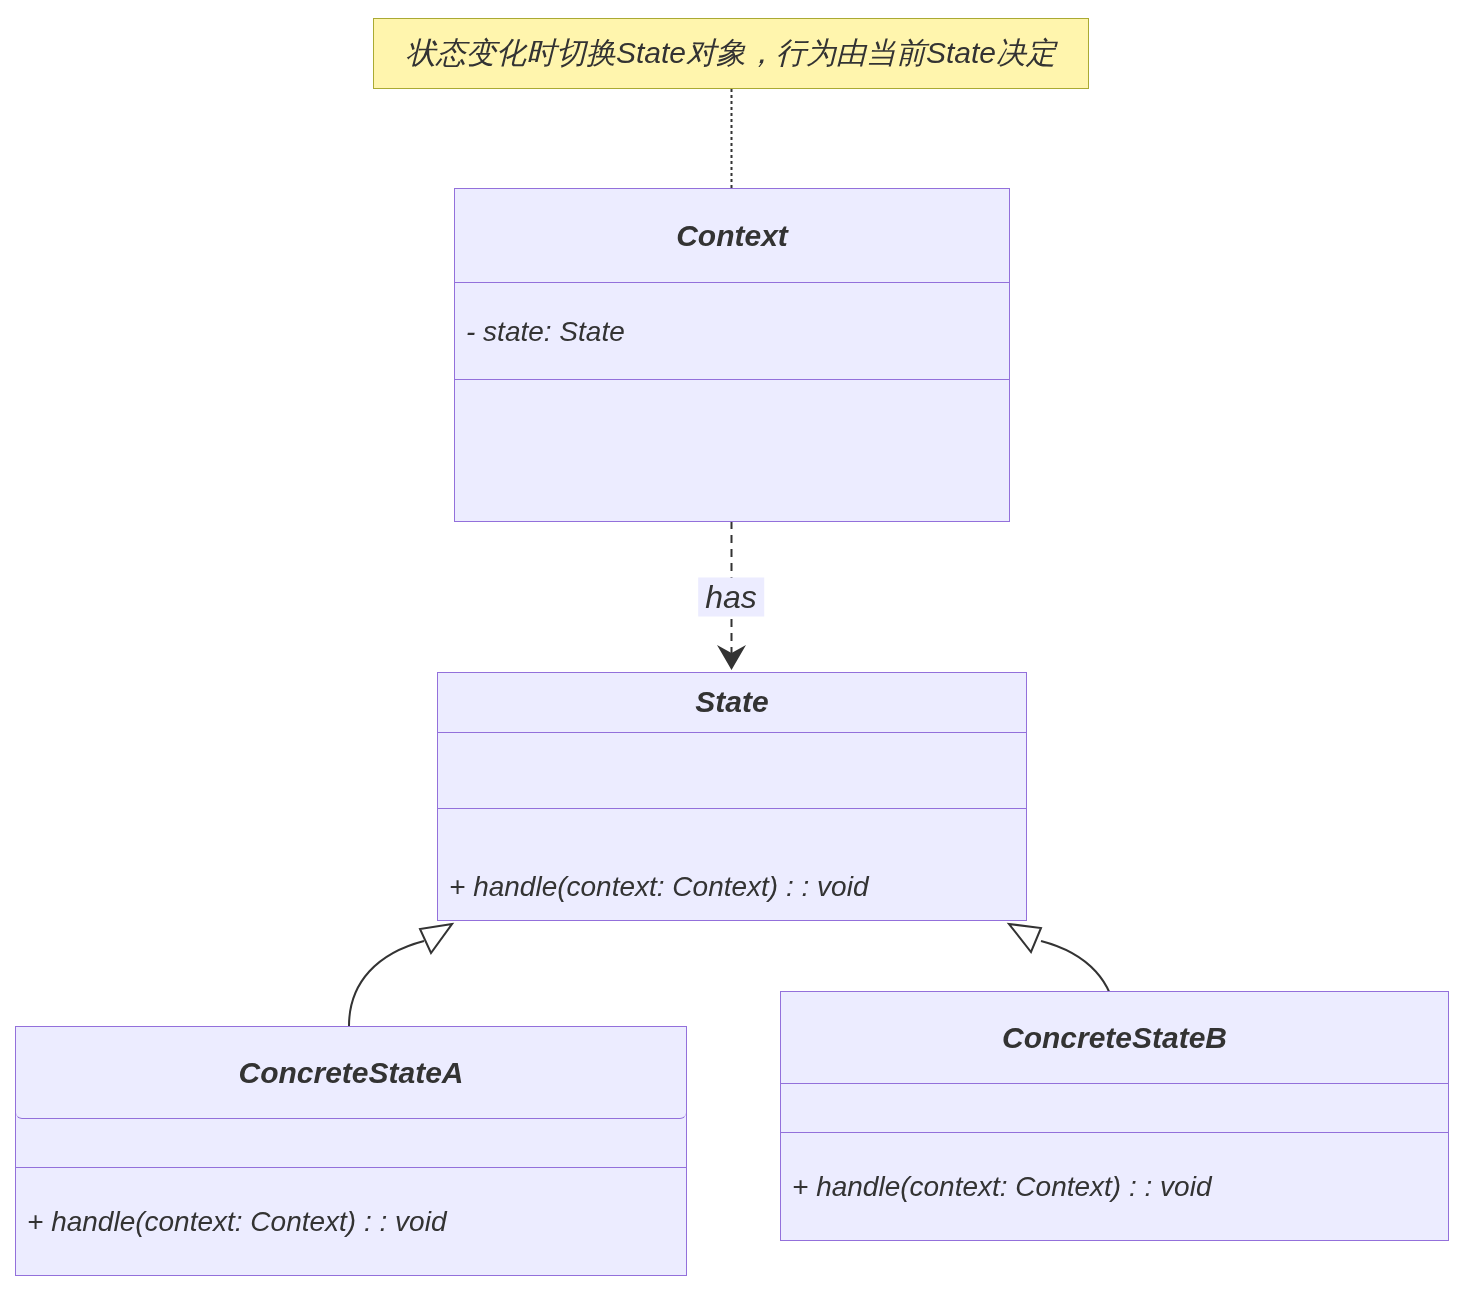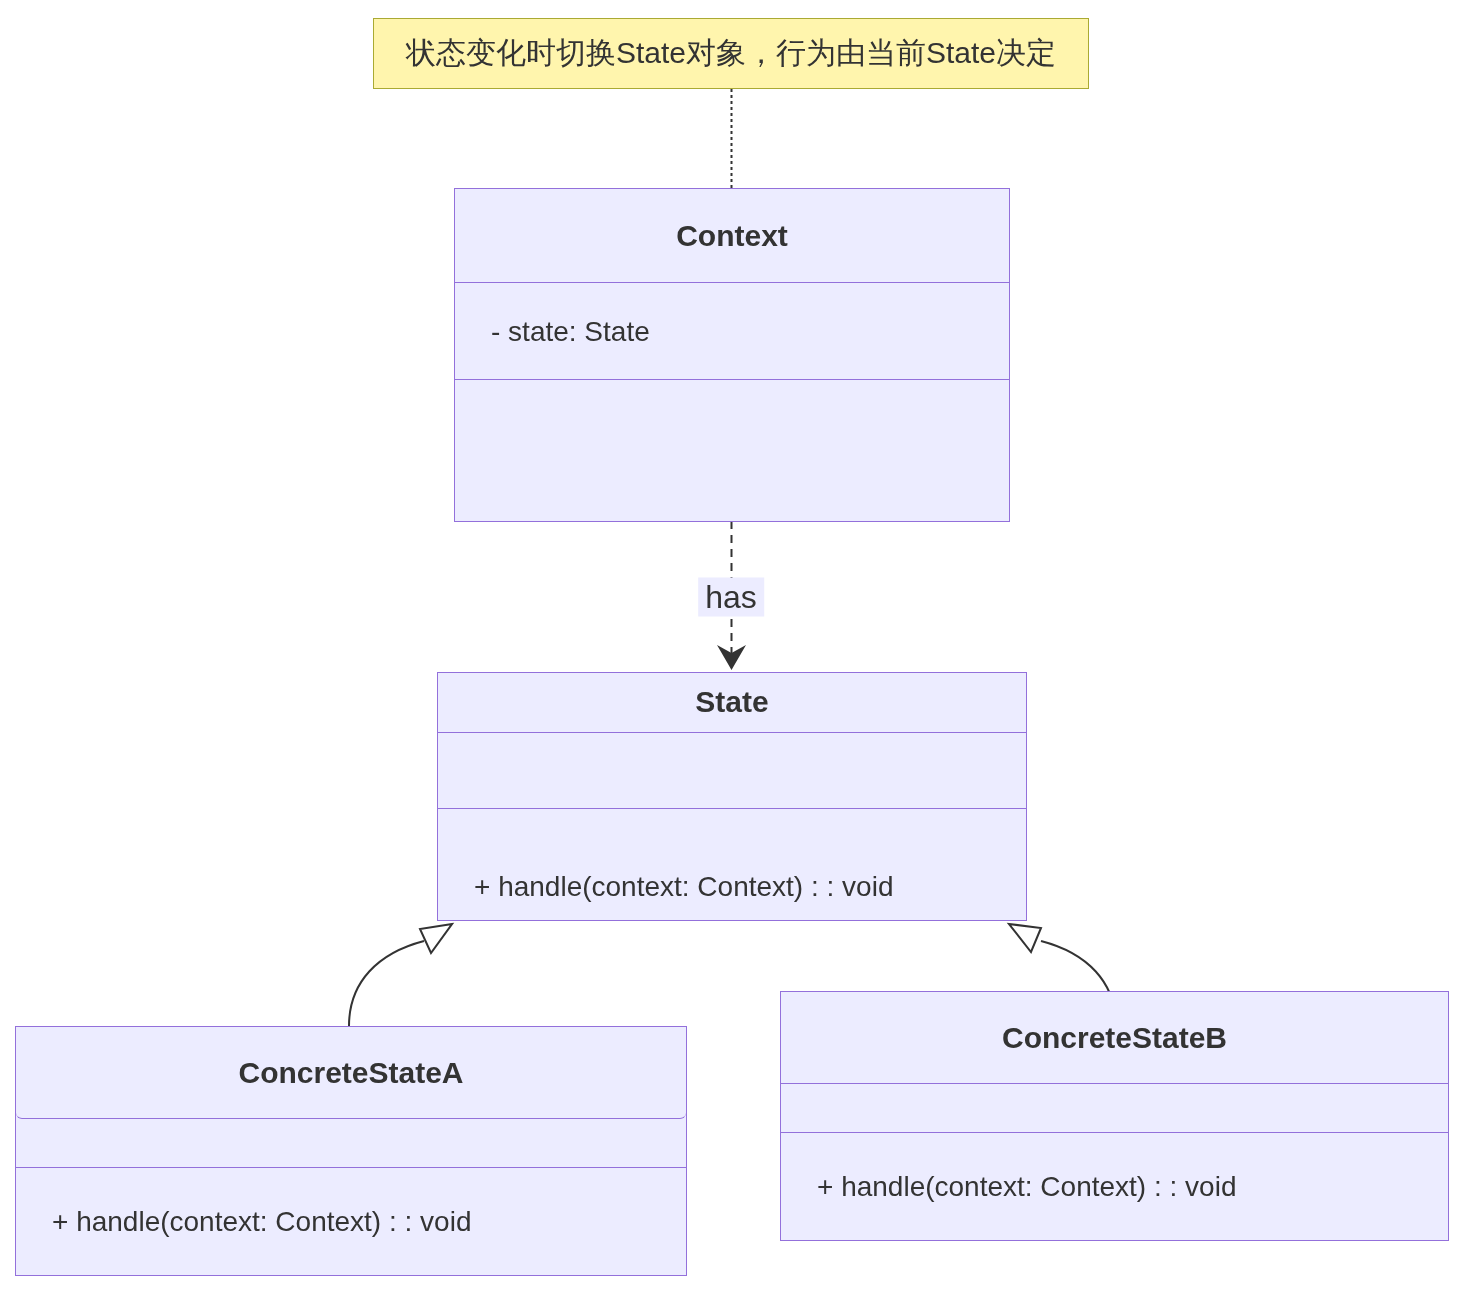--- a/index.html
+++ b/index.html
@@ -1,17 +1,17 @@
 <!DOCTYPE html>
 <html><head>
 <meta charset="utf-8">
 <style>
   html,body{margin:0;padding:0;background:#ffffff;}
   body{font-family:"Liberation Sans","DejaVu Sans",sans-serif;color:#333333;}
-  .canvas{position:relative;width:1465px;height:1292px;background:#ffffff;overflow:hidden;}
+  .canvas{position:relative;width:1465px;height:1292px;background:#ffffff;overflow:hidden;font-style:italic;}
 
   .edges-svg{position:absolute;left:0;top:0;width:1465px;height:1292px;pointer-events:none;}
 
   .note{
     position:absolute;left:373px;top:18px;width:716px;height:71px;
     background:#FFF5AD;border:1.5px solid #AAAA33;
     display:flex;align-items:center;justify-content:center;
     font-size:30px;color:#333333;box-sizing:border-box;
   }
 
@@ -19,21 +19,21 @@
     position:absolute;background:#ECECFF;border:1.5px solid #9370DB;
     box-sizing:border-box;display:flex;flex-direction:column;
   }
   .class-title{
     display:flex;align-items:center;justify-content:center;
     font-weight:bold;font-size:30px;color:#333333;
     border-bottom:1.5px solid #9370DB;box-sizing:border-box;
   }
   .class-section{
     display:flex;flex-direction:column;justify-content:center;
-    box-sizing:border-box;padding-left:36px;font-size:28px;color:#333333;
+    box-sizing:border-box;padding-left:11px;font-size:28px;color:#333333;
   }
   .class-section.with-sep{border-bottom:1.5px solid #9370DB;}
   .member-line{line-height:49px;white-space:nowrap;}
 
   
   .box-context{left:454px;top:188px;width:556px;height:334px;}
   .box-context .class-title{height:94px;}
   .box-context .sec-attrs{height:97px;}
   .box-context .sec-methods{height:140px;}
 

